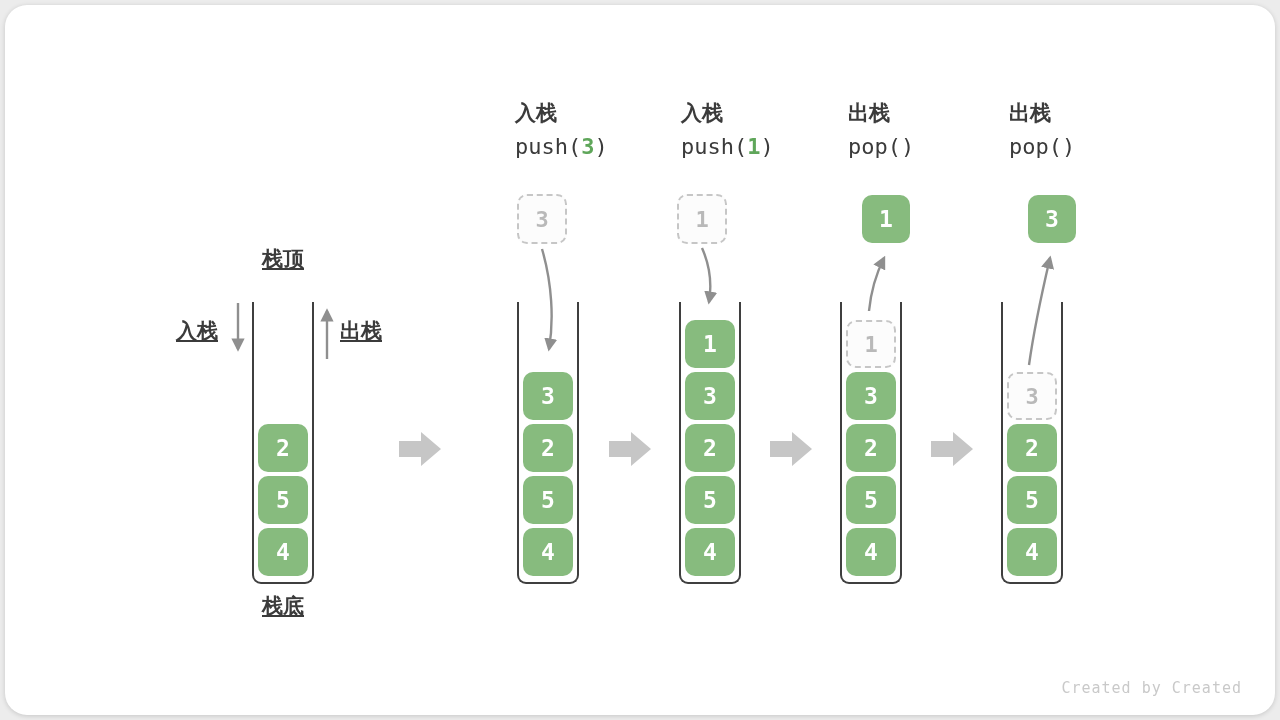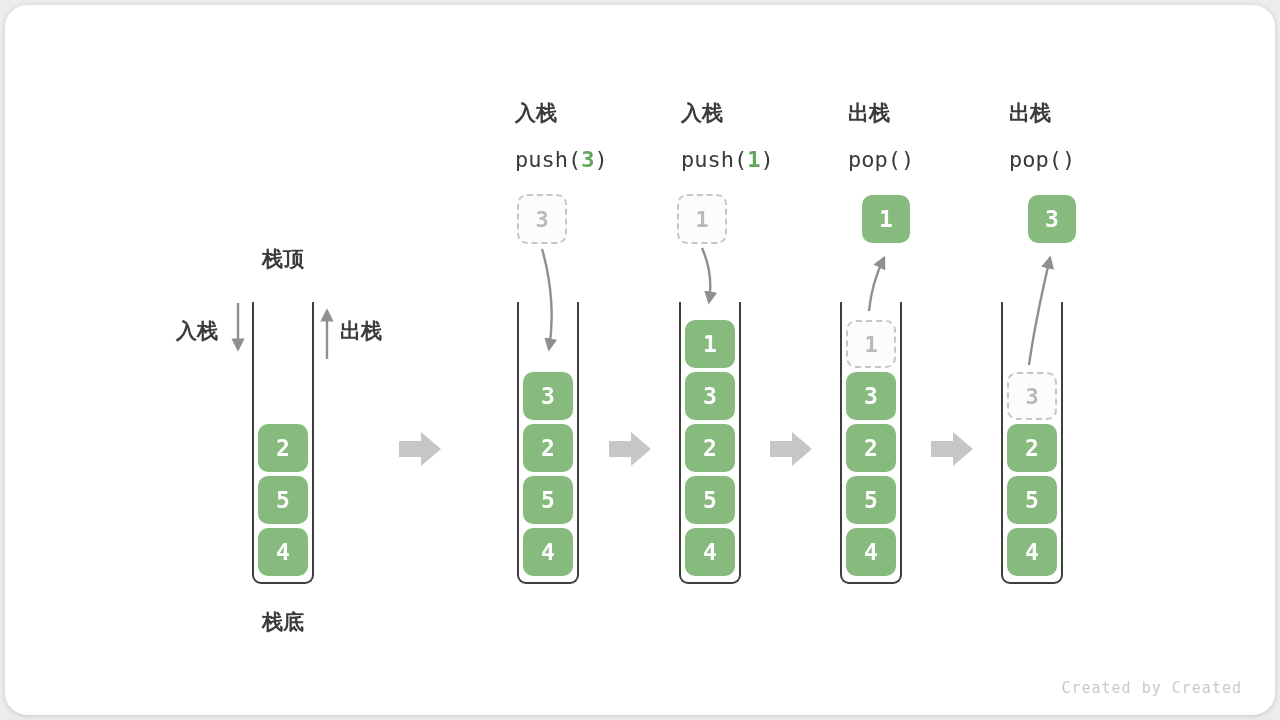--- a/index.html
+++ b/index.html
@@ -21,25 +21,25 @@
     background:#FFFFFF;border-radius:22px;box-shadow:0 1px 5px rgba(0,0,0,.16);}
   .canvas{position:absolute;left:0;top:0;width:1280px;height:720px;}
 
   .title-box{position:absolute;left:187px;top:112px;width:192px;height:58px;
     background:var(--title-bg);border-radius:8px;display:flex;align-items:center;justify-content:center;}
   .title-box span{font-family:"DejaVu Sans Mono","Liberation Mono",monospace;
     font-size:26px;font-weight:bold;color:var(--text-dark);letter-spacing:1px;}
 
   .op-header{position:absolute;top:100px;}
   .op-name{font-size:21px;font-weight:bold;color:var(--text-dark);line-height:26px;}
-  .op-code{margin-top:20px;font-family:"DejaVu Sans Mono","Liberation Mono",monospace;
+  .op-code{margin-top:7px;font-family:"DejaVu Sans Mono","Liberation Mono",monospace;
     font-size:22px;color:var(--text-dark);line-height:28px;}
   .op-code .arg{color:var(--code-green);font-weight:bold;}
 
-  .legend{position:absolute;font-size:21px;font-weight:bold;color:var(--text-dark);}
+  .legend{position:absolute;font-size:21px;font-weight:bold;color:var(--text-dark);text-decoration:underline;}
   .legend.center{width:60px;text-align:center;}
 
   .frame{position:absolute;top:302px;width:62px;height:282px;
     border-left:2px solid var(--wall);border-right:2px solid var(--wall);
     border-bottom:2px solid var(--wall);
     border-bottom-left-radius:9px;border-bottom-right-radius:9px;}
 
   .cell{position:absolute;width:50px;height:48px;border-radius:10px;
     background:var(--cell-green);color:#fff;
     font-family:"DejaVu Sans Mono","Liberation Mono",monospace;
@@ -77,21 +77,21 @@
   <div class="op-header" style="left:848px">
     <div class="op-name">出栈</div>
     <div class="op-code"><span>pop(</span><span class="arg"></span><span>)</span></div>
   </div>
   <div class="op-header" style="left:1009px">
     <div class="op-name">出栈</div>
     <div class="op-code"><span>pop(</span><span class="arg"></span><span>)</span></div>
   </div>
 
   <div class="legend center" style="left:253px;top:245px">栈顶</div>
-  <div class="legend center" style="left:253px;top:608px">栈底</div>
+  <div class="legend center" style="left:253px;top:592px">栈底</div>
   <div class="legend" style="left:176px;top:317px">入栈</div>
   <div class="legend" style="left:340px;top:317px">出栈</div>
 
   <svg class="overlay">
     <defs>
       <marker id="ah" viewBox="0 0 10 10" refX="8" refY="5" markerWidth="5.5" markerHeight="5.5" orient="auto-start-reverse">
         <path d="M0,0 L10,5 L0,10 z" fill="#8F8F8F"></path>
       </marker>
     </defs>
 

